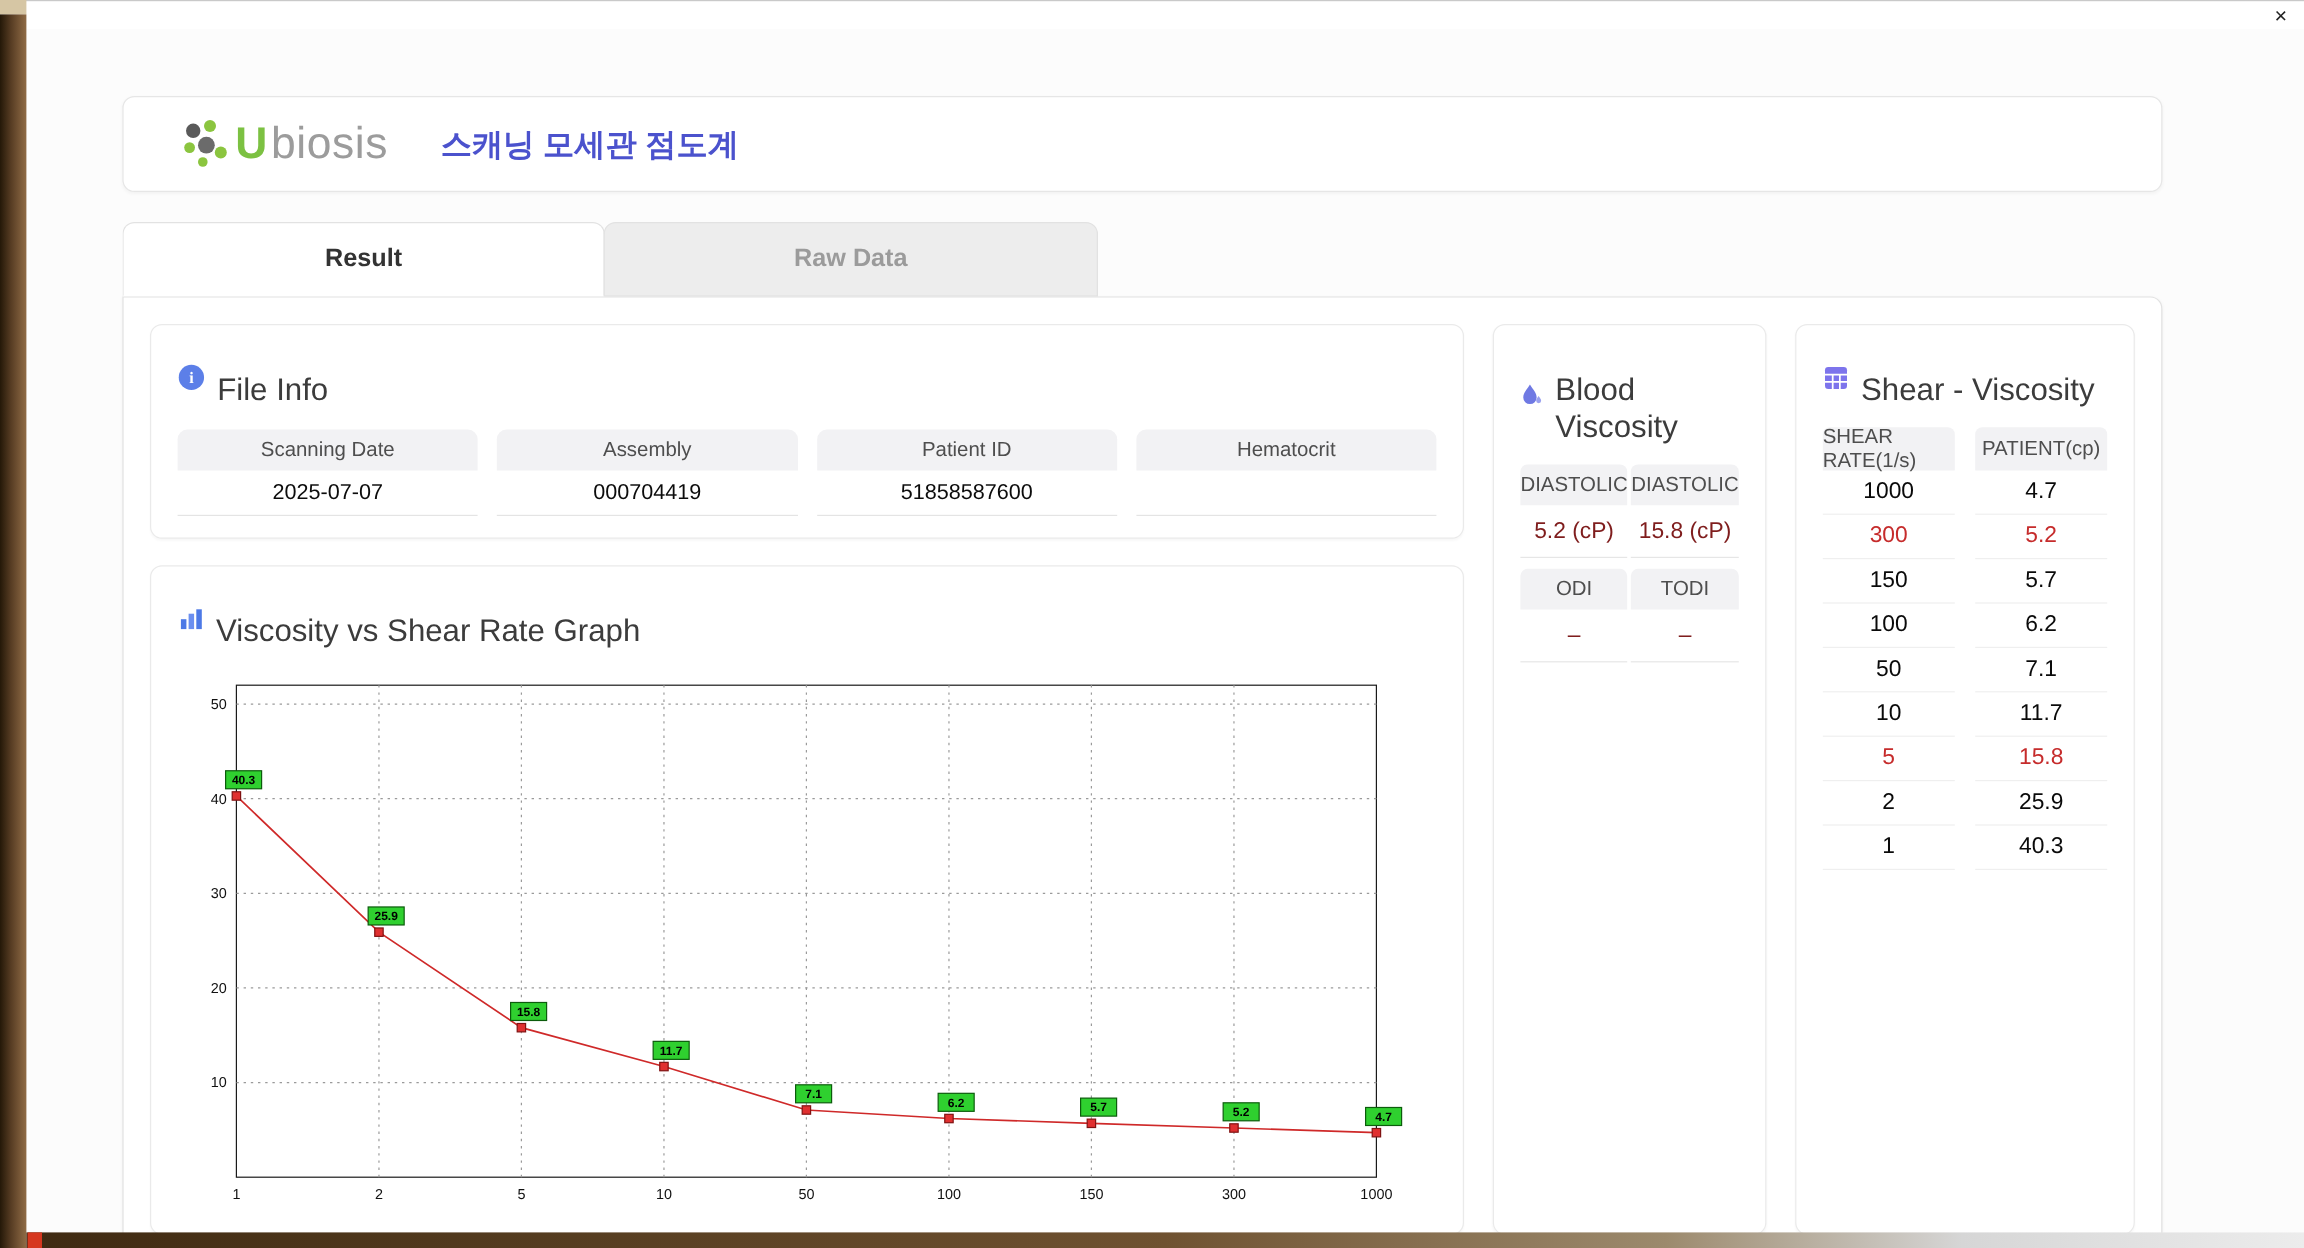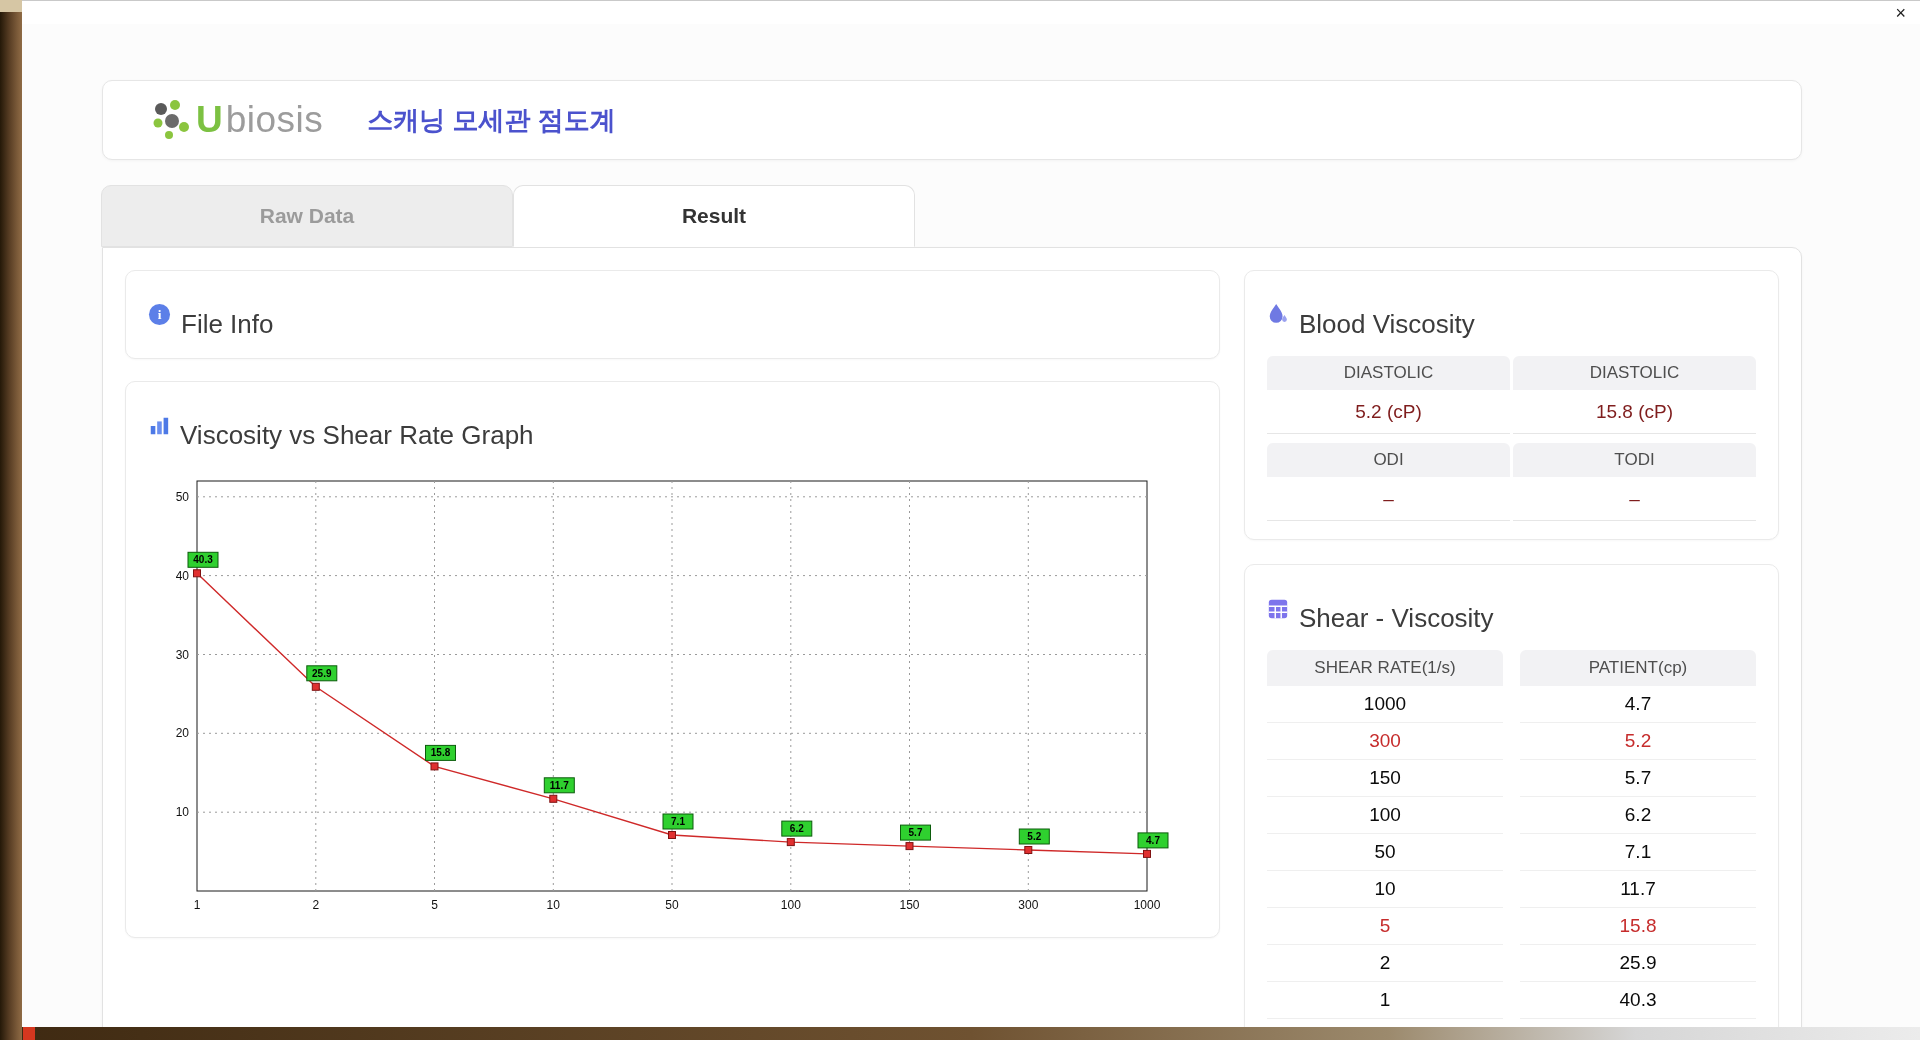--- a/index.html
+++ b/index.html
@@ -31,21 +31,21 @@
   .tabs { display:flex; margin-top:25px; position:relative; z-index:2; }
   .tab { height:62px; display:flex; align-items:center; justify-content:center; font-size:21px; font-weight:bold;
          border:1px solid #e2e2e2; border-radius:10px 10px 0 0; cursor:pointer; }
   .tab-active { width:402px; background:#fff; color:#333; border-bottom:1px solid #fff; margin-bottom:-1px; }
   .tab-inactive { width:412px; background:#ededed; color:#9b9b9b; margin-left:-1px; }
 
   
   .content-card { position:relative; z-index:1; background:#fff; border:1px solid #e2e2e2;
                   border-radius:0 10px 10px 10px; padding:22px; display:flex; gap:24px; box-shadow:0 1px 3px rgba(0,0,0,.04); }
   .left-col { width:1095px; display:flex; flex-direction:column; gap:22px; }
-  .right-col { flex:1; display:flex; flex-direction:column; gap:24px; }
+  .right-col { flex:1; display:flex; flex-direction:row; gap:24px; }
 
   .card { background:#fff; border:1px solid #eaeaea; border-radius:10px; padding:18px 22px; box-shadow:0 1px 2px rgba(0,0,0,.03); }
   .card-head { display:flex; align-items:center; gap:10px; }
   .card-title { font-size:26px; font-weight:normal; color:#3c3c3c;margin-top:20px; }
 
   
   .fields { display:flex; gap:16px; margin-top:18px; }
   .field { flex:1; }
   .field-label { height:34px; background:#f2f2f4; border-radius:8px 8px 0 0; display:flex; align-items:center;
                  justify-content:center; font-size:17px; color:#4e4e4e; }
@@ -97,35 +97,53 @@
           <circle cx="35" cy="30" r="5" fill="#8bc53f"></circle>
           <circle cx="20" cy="38" r="4" fill="#8bc53f"></circle>
         </svg>
         <span class="logo-text-green">U</span>
           <span class="logo-text-gray">biosis</span>
       </div>
       <div class="app-title">스캐닝 모세관 점도계</div>
     </div>
 
     <div class="tabs">
+      <div class="tab tab-active">Result</div>
       <div class="tab tab-inactive">Raw Data</div>
-      <div class="tab tab-active">Result</div>
     </div>
 
     <div class="content-card">
       <div class="left-col">
 
         <section class="card">
           <div class="card-head">
             <svg width="23" height="23" viewBox="0 0 24 24">
               <circle cx="12" cy="12" r="11" fill="#5c7fe8"></circle>
               <text x="12" y="17" text-anchor="middle" font-size="14" font-weight="bold" fill="#ffffff" font-family="Liberation Serif, serif">i</text>
             </svg>
             <span class="card-title">File Info</span>
           </div>
+          <div class="fields" id="file-info-fields">
+              <div class="field">
+                <div class="field-label">Scanning Date</div>
+                <div class="field-value">2025-07-07</div>
+              </div>
+              <div class="field">
+                <div class="field-label">Assembly</div>
+                <div class="field-value">000704419</div>
+              </div>
+              <div class="field">
+                <div class="field-label">Patient ID</div>
+                <div class="field-value">51858587600</div>
+              </div>
+              <div class="field">
+                <div class="field-label">Hematocrit</div>
+                <div class="field-value"></div>
+              </div>
+            </div>
         </section>
 
         <section class="card">
           <div class="card-head">
             <svg width="22" height="22" viewBox="0 0 24 24">
               <rect x="3" y="12" width="5" height="9" fill="#4d79e6"></rect>
               <rect x="10" y="7" width="5" height="14" fill="#6b8ff0"></rect>
               <rect x="17" y="3" width="5" height="18" fill="#4d79e6"></rect>
             </svg>
             <span class="card-title">Viscosity vs Shear Rate Graph</span>

